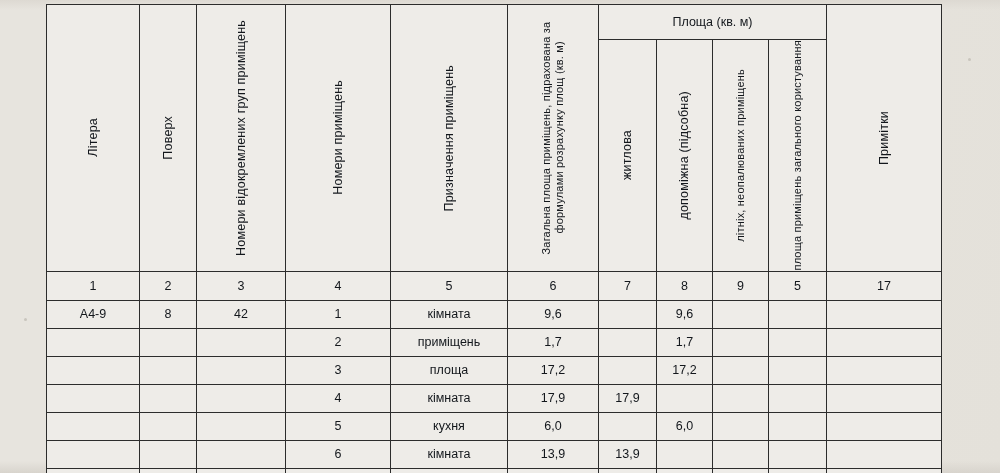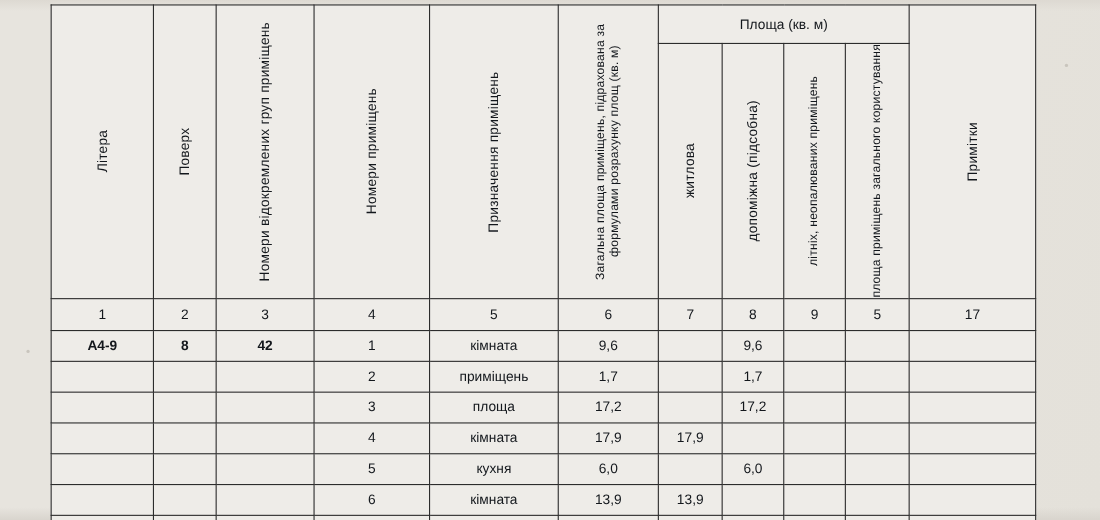--- a/index.html
+++ b/index.html
@@ -64,21 +64,21 @@
     font-size: 14px;
   }
   .numrow td {
     height: 28px;
     font-size: 15px;
   }
   .datarow td {
     height: 27px;
     font-size: 13.5px;
   }
-  .datarow td.bold { font-weight: bold; margin-top: 32px; }
+  .datarow td.bold { font-weight: normal; margin-top: 32px; }
   .purpose { font-size: 13px; }
   
   .shade-top {
     position: absolute;
     left: 0; right: 0; top: 0; height: 10px;
     background: linear-gradient(#ddd9d2, rgba(221,217,210,0));
     pointer-events: none;
   }
   .shade-bottom {
     position: absolute;

